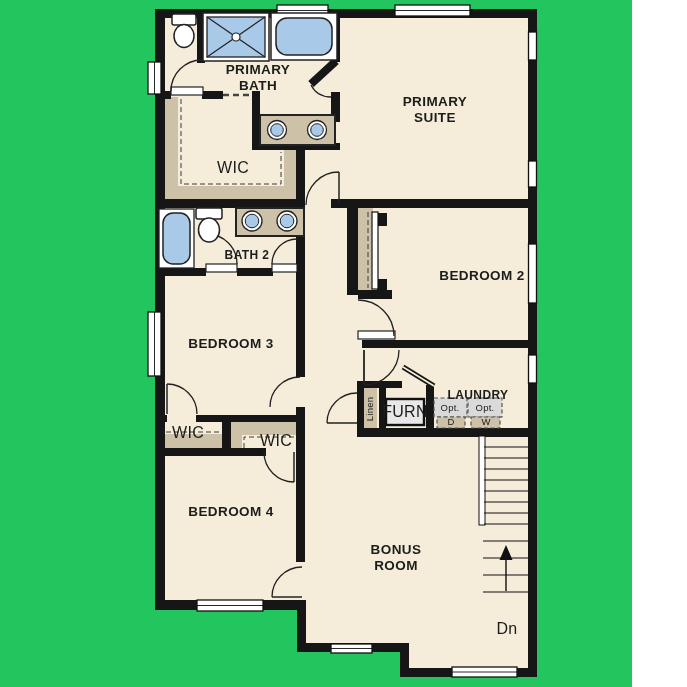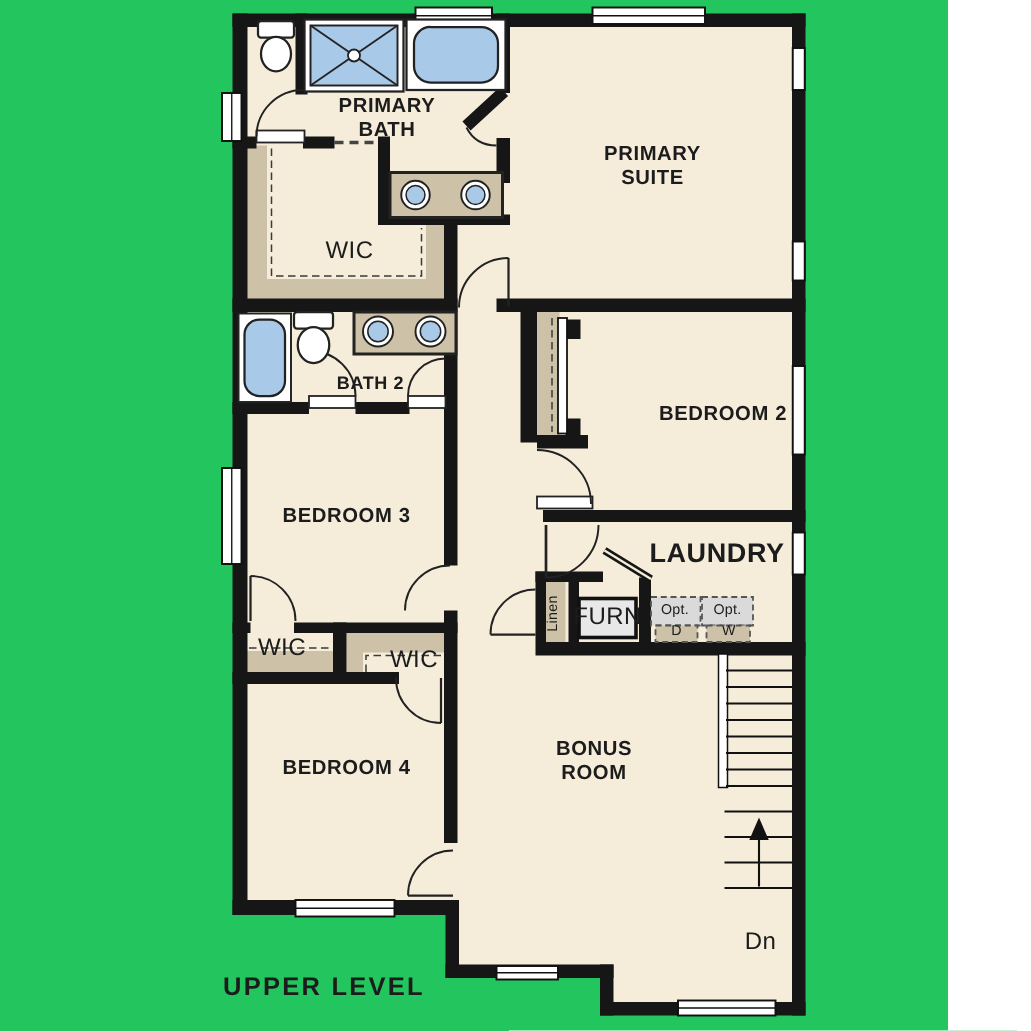--- a/index.html
+++ b/index.html
@@ -7,21 +7,21 @@
           font-family:"Liberation Sans","DejaVu Sans",sans-serif;padding-left:48px;}
   .canvas svg{position:absolute;left:0;top:0;}
   .lbl{position:absolute;transform:translate(-50%,-50%);color:#1c1c1c;text-align:center;
        white-space:pre-line;line-height:1.15;letter-spacing:.4px;}
   .room{font-weight:bold;font-size:13.5px;}
   .small{font-size:16px;font-weight:normal;letter-spacing:.3px;}
   .tiny{font-size:9.5px;font-weight:normal;letter-spacing:.2px;}
   .vert{transform:translate(-50%,-50%) rotate(-90deg);}
   .title{font-weight:bold;font-size:17px;letter-spacing:1.5px;}
   .bath2lbl{font-weight:bold;font-size:12px;}
-  .laundrylbl{font-weight:bold;font-size:18px;}
+  .laundrylbl{font-weight:bold;font-size:12px;margin-top:27px;}
 </style>
 </head>
 <body>
 
 <div class="canvas">
 <svg width="687" height="687" viewBox="0 0 687 687">
 
   <g>
     <path d="M160,13 H533 V673 H404 V648 H301 V605 H160 Z" fill="#f5edda"></path>
   </g>
@@ -212,17 +212,16 @@
   <div class="lbl laundrylbl" style="left:478px;top:369px;">LAUNDRY</div>
   <div class="lbl tiny vert" style="left:370px;top:409px;">Linen</div>
   <div class="lbl small" style="left:405px;top:412px;">FURN</div>
   <div class="lbl tiny" style="left:450px;top:408px;">Opt.</div>
   <div class="lbl tiny" style="left:451px;top:422px;">D</div>
   <div class="lbl tiny" style="left:485px;top:408px;">Opt.</div>
   <div class="lbl tiny" style="left:486px;top:422px;">W</div>
   <div class="lbl small" style="left:188px;top:433px;">WIC</div>
   <div class="lbl small" style="left:276px;top:441px;">WIC</div>
   <div class="lbl room" style="left:231px;top:512px;">BEDROOM 4</div>
-  <div class="lbl room" style="left:396px;top:507px;">BONUS
+  <div class="lbl room" style="left:396px;top:558px;">BONUS
 ROOM</div>
   <div class="lbl small" style="left:507px;top:601px;margin-top:28px;">Dn</div>
-  <div class="lbl title" style="left:216px;top:658px;">UPPER LEVEL</div>
 </div>
 
 </body></html>

